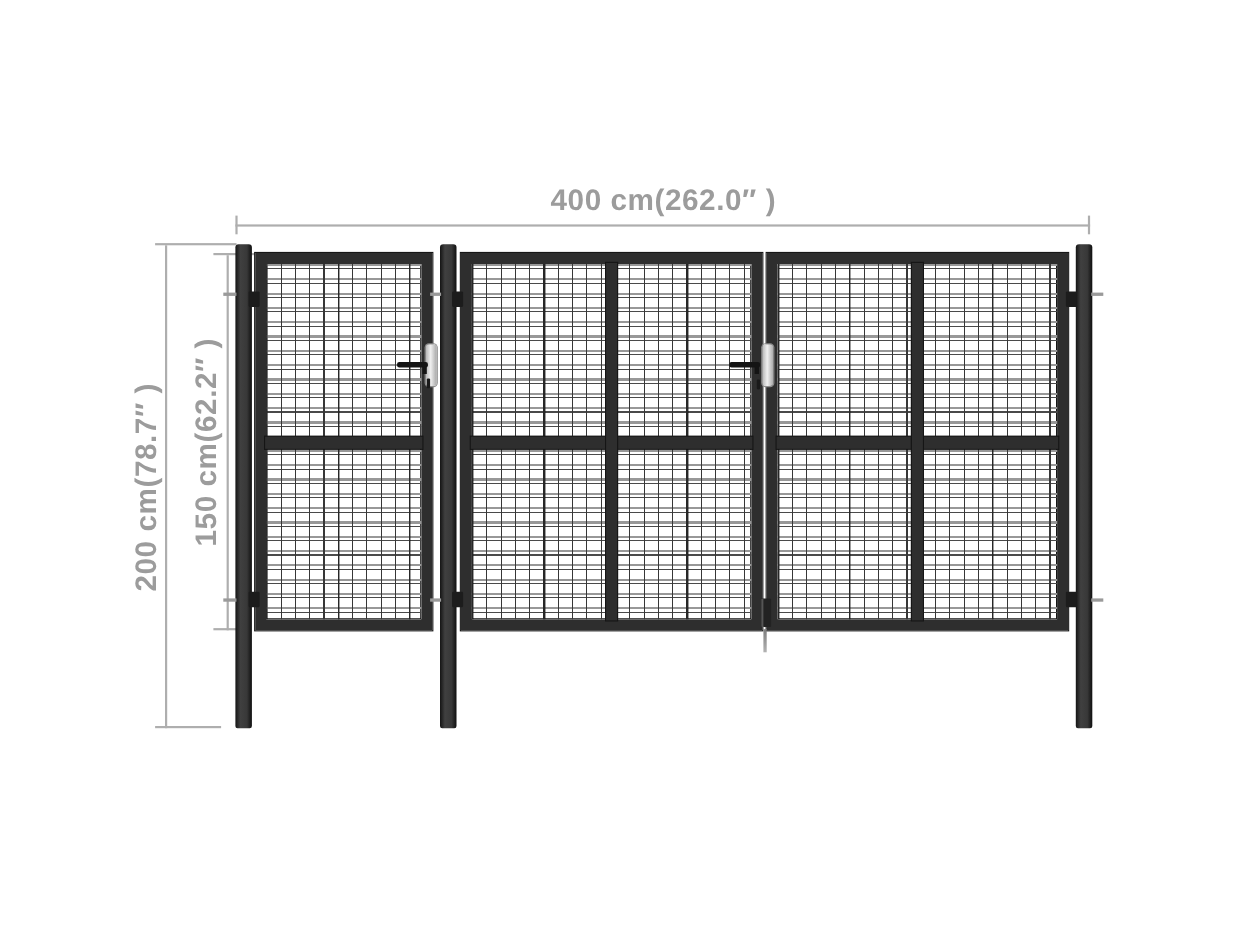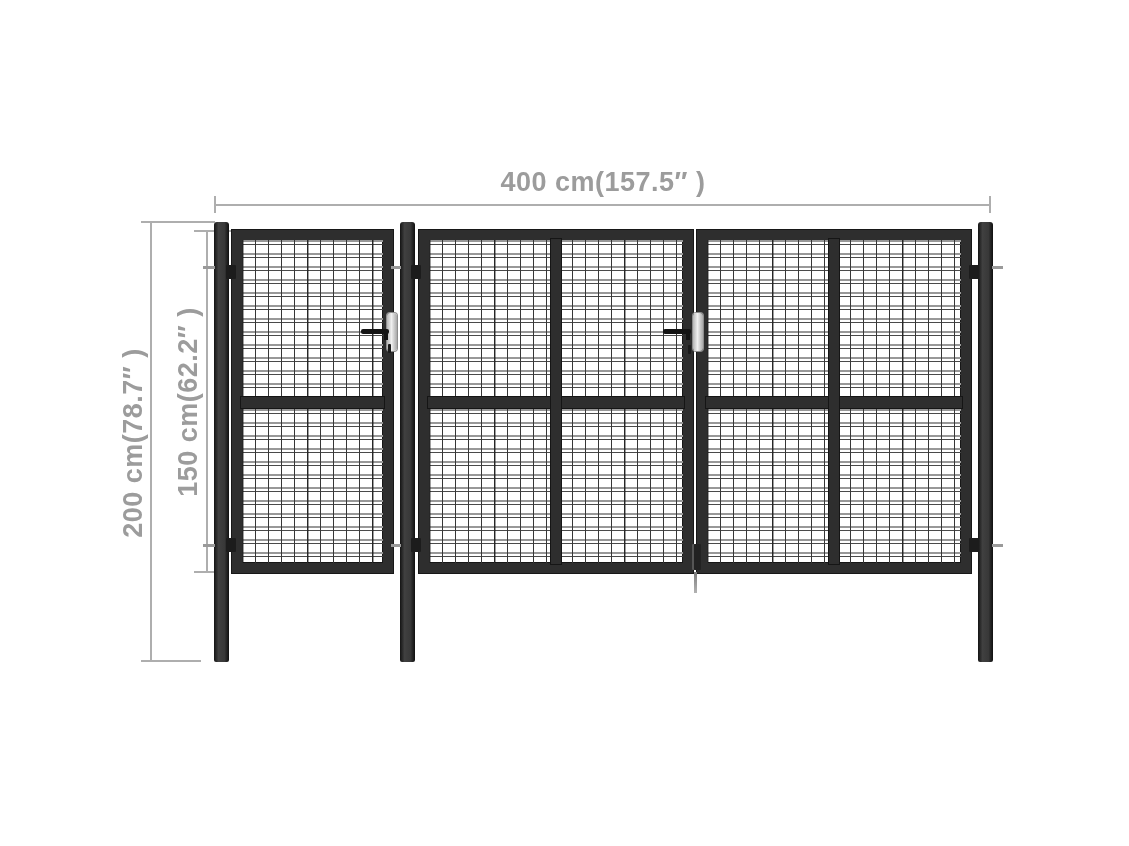--- a/index.html
+++ b/index.html
@@ -31,21 +31,21 @@
   .keyhole{position:absolute;width:3px;height:9px;background:#1a1a1a;border-radius:1px;}
   .bottom-latch{position:absolute;width:9px;height:26px;background:#222;border-radius:1px;
                 box-shadow:inset 2px 0 0 #555;}
   .drop-rod{position:absolute;width:3px;height:21px;background:linear-gradient(180deg,#7c7c7c,#b3b3b3);}
 </style>
 </head>
 <body>
 
 <div id="scene">
 
-  <div class="dim-label" style="left:215px;top:167px;width:776px;text-align:center;">400 cm(157.5″ )</div>
+  <div class="dim-label" style="left:215px;top:167px;width:776px;text-align:center;">400 cm(262.0″ )</div>
   <div class="dim-line" style="left:214px;top:204px;width:777px;height:2px;"></div>
   <div class="dim-line" style="left:214px;top:196px;width:2px;height:17px;"></div>
   <div class="dim-line" style="left:989px;top:196px;width:2px;height:17px;"></div>
 
   <div class="dim-label dim-label-rot" style="left:133px;top:443px;">200 cm(78.7″ )</div>
   <div class="dim-line" style="left:150px;top:223px;width:2px;height:439px;"></div>
   <div class="dim-line" style="left:141px;top:221px;width:74px;height:2px;"></div>
   <div class="dim-line" style="left:141px;top:660px;width:60px;height:2px;"></div>
 
   <div class="dim-label dim-label-rot" style="left:188px;top:402px;">150 cm(62.2″ )</div>

